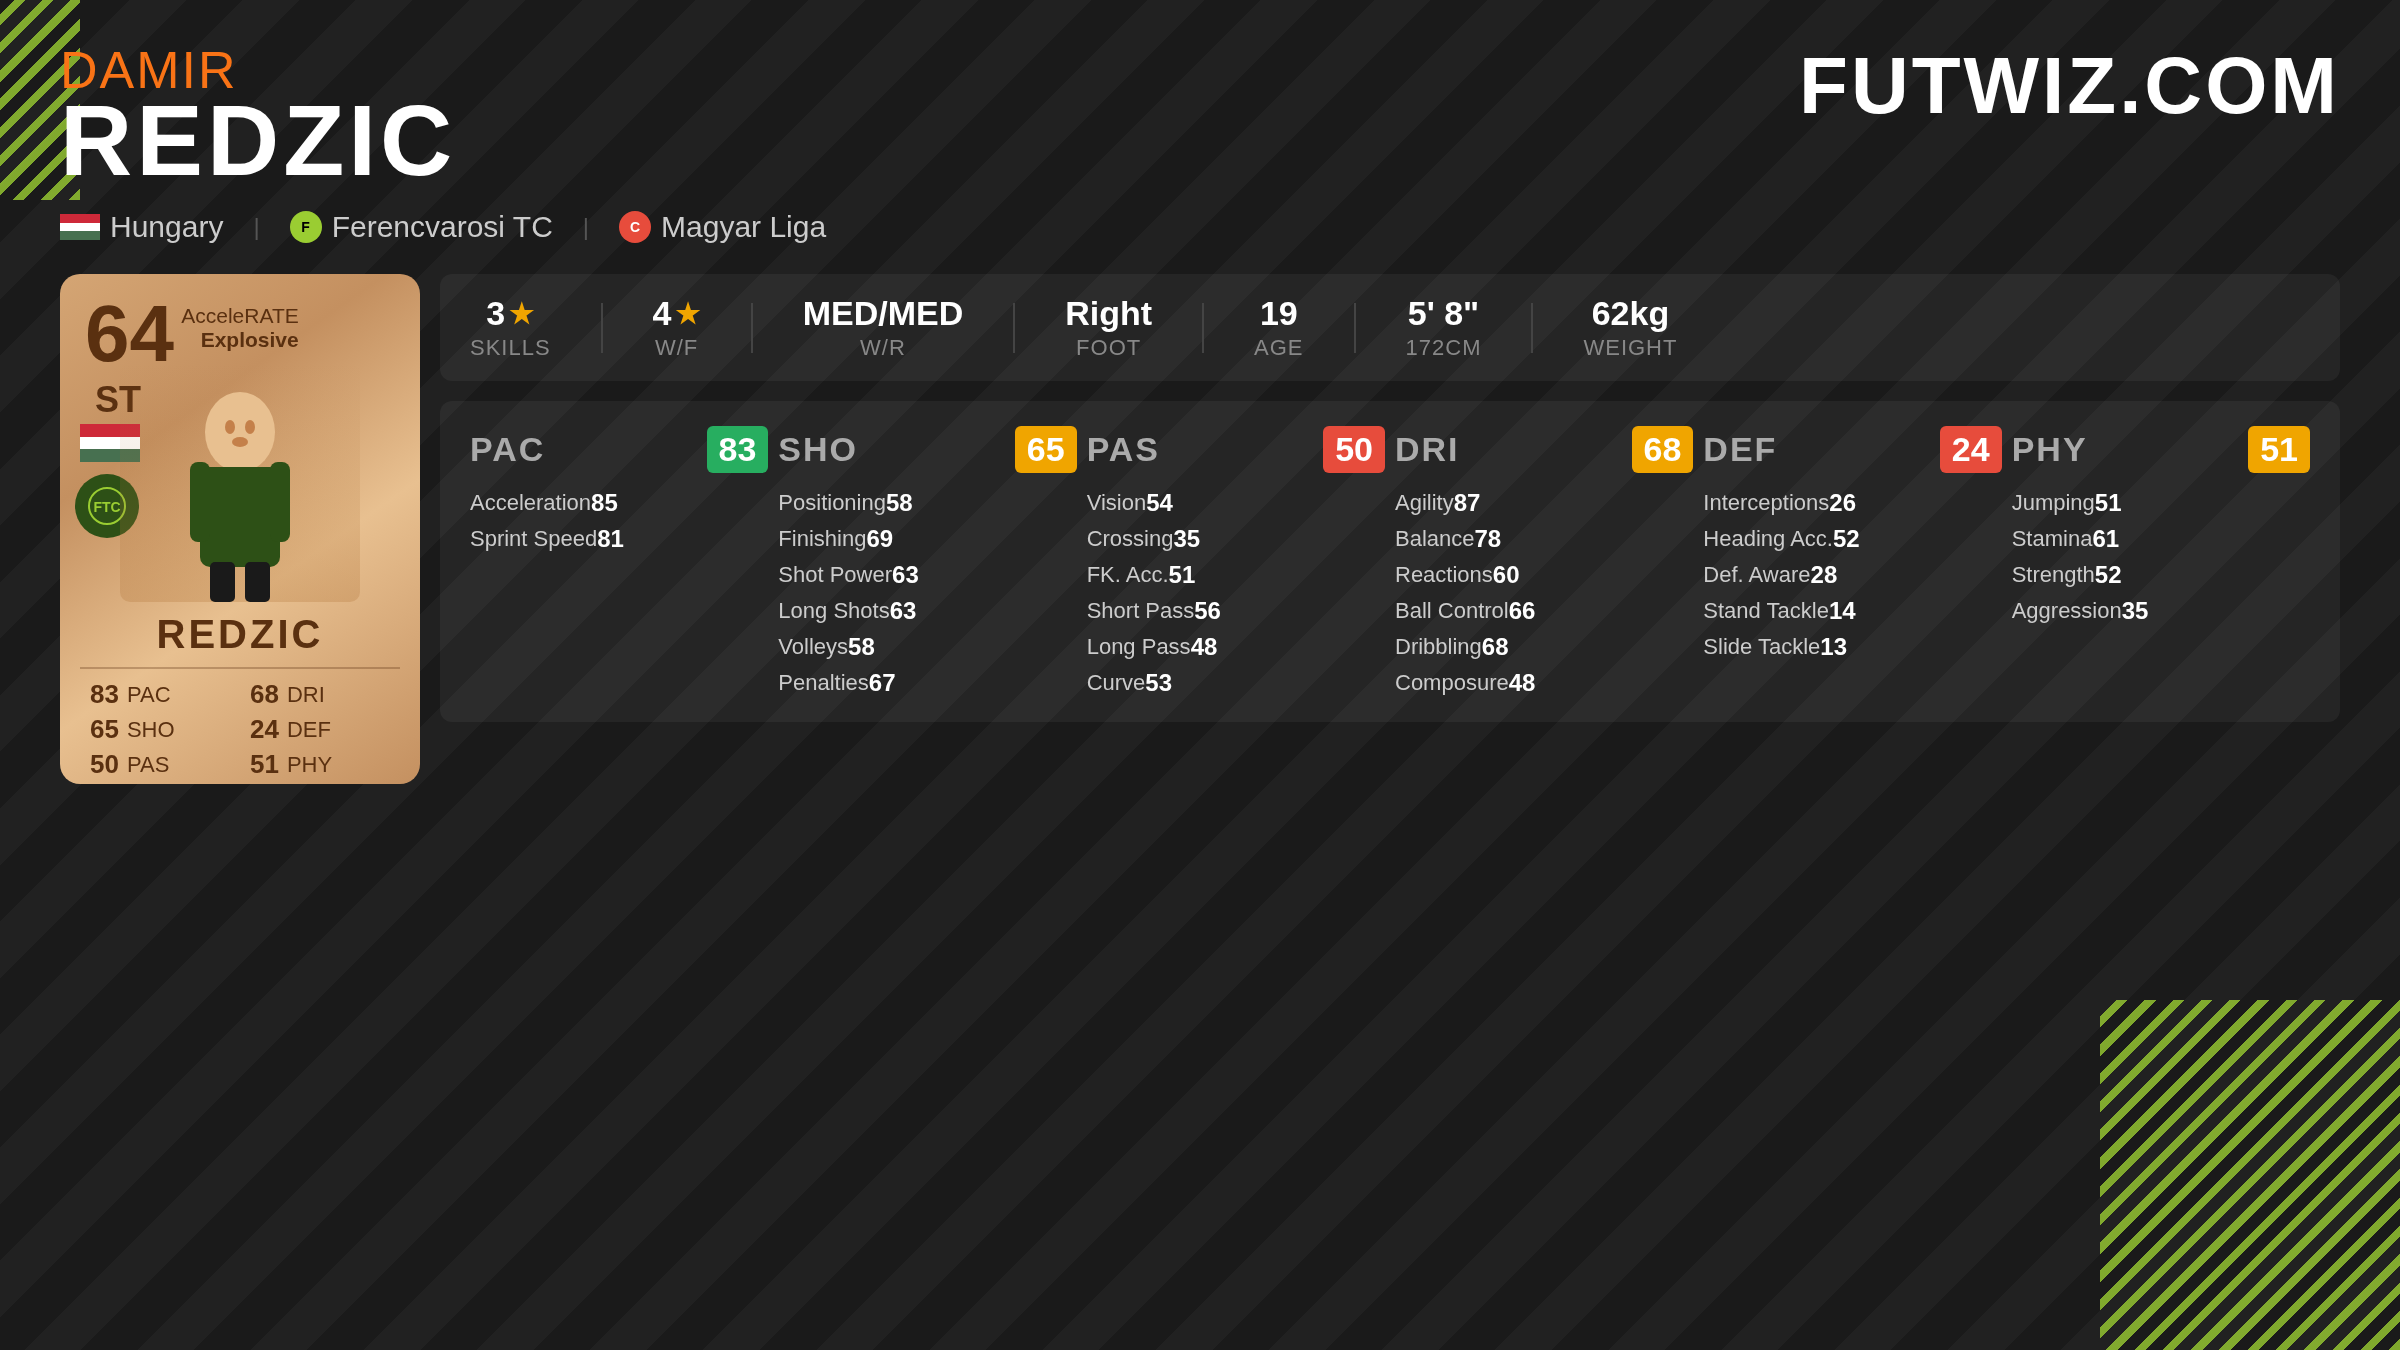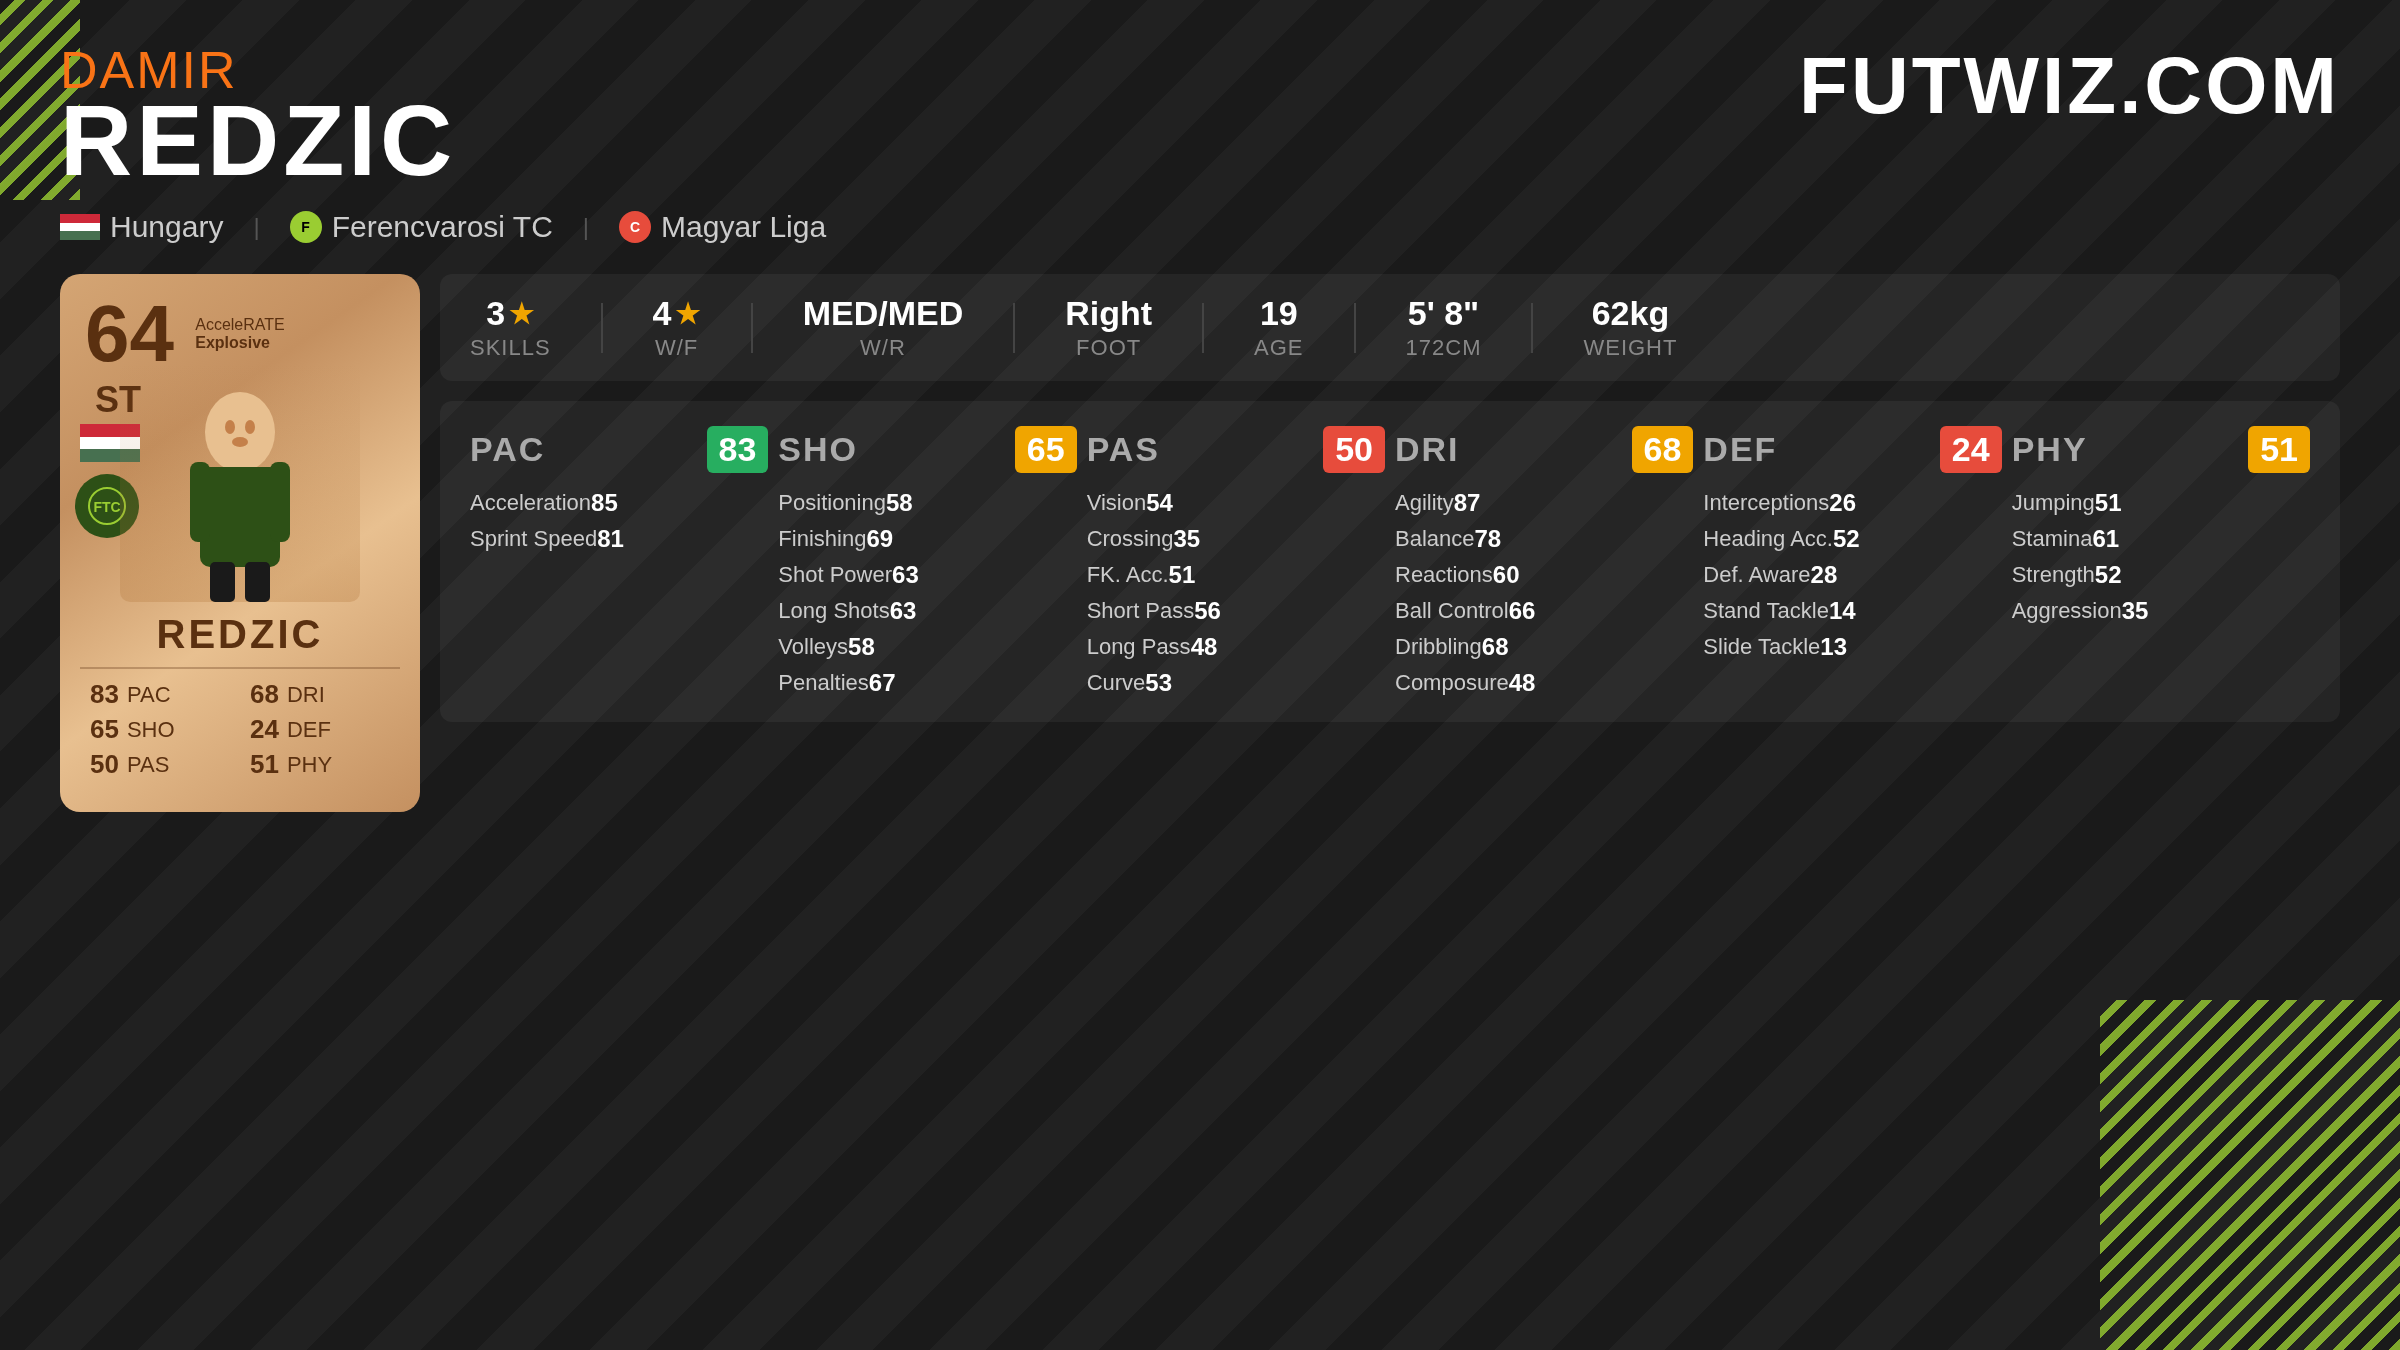--- a/index.html
+++ b/index.html
@@ -176,21 +176,21 @@
       gap: 20px;
       margin-top: 10px;
     }
 
     
     .player-card {
       width: 360px;
       flex-shrink: 0;
       background: linear-gradient(145deg, #d4a574 0%, #c49060 30%, #e8c090 60%, #c49060 100%);
       border-radius: 20px;
-      padding: 30px 20px 32px;
+      padding: 30px 20px 4px;
       display: flex;
       flex-direction: column;
       align-items: center;
       position: relative;
       min-height: 460px;
     }
     .card-rating {
       font-size: 80px;
       font-weight: 900;
       color: #5a3010;
@@ -481,21 +481,21 @@
         <rect y="25" width="60" height="13" fill="#477050"></rect>
       </svg>
 
       <div class="card-club-badge">
         <svg width="40" height="40" viewBox="0 0 40 40">
           <circle cx="20" cy="20" r="18" fill="#2d5016" stroke="#9acd32" stroke-width="2"></circle>
           <text x="20" y="26" font-size="14" fill="#9acd32" text-anchor="middle" font-weight="bold">FTC</text>
         </svg>
       </div>
 
-      <div style="font-size: 16px; color: rgb(90, 48, 16); text-align: left; margin-top: 12px;">AcceleRATE<br><strong>Explosive</strong></div>
+      <div style="font-size: 21px; color: rgb(90, 48, 16); text-align: right; margin-top: 0;">AcceleRATE<br><strong>Explosive</strong></div>
         <div class="card-player-img">
 
         <svg width="220" height="230" viewBox="0 0 220 230" style="position:absolute;bottom:0;">
 
           <ellipse cx="110" cy="60" rx="35" ry="40" fill="#e8c090"></ellipse>
           <rect x="70" y="95" width="80" height="100" rx="10" fill="#2d5016"></rect>
           <rect x="60" y="90" width="20" height="80" rx="8" fill="#2d5016"></rect>
           <rect x="140" y="90" width="20" height="80" rx="8" fill="#2d5016"></rect>
           <rect x="80" y="190" width="25" height="40" rx="5" fill="#1a1a1a"></rect>
           <rect x="115" y="190" width="25" height="40" rx="5" fill="#1a1a1a"></rect>

